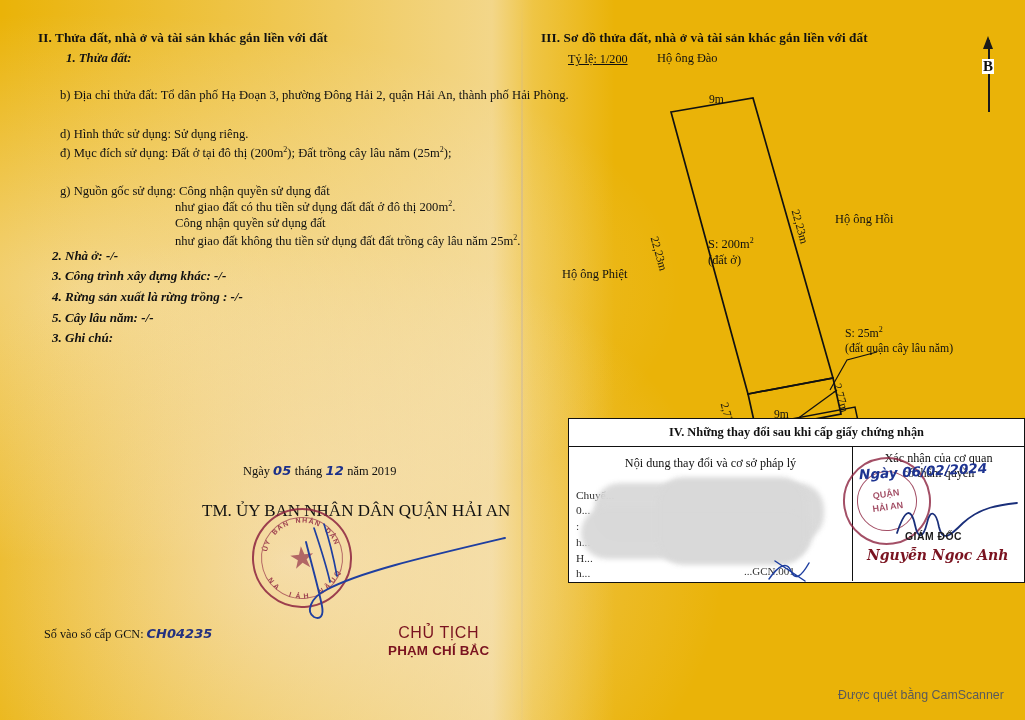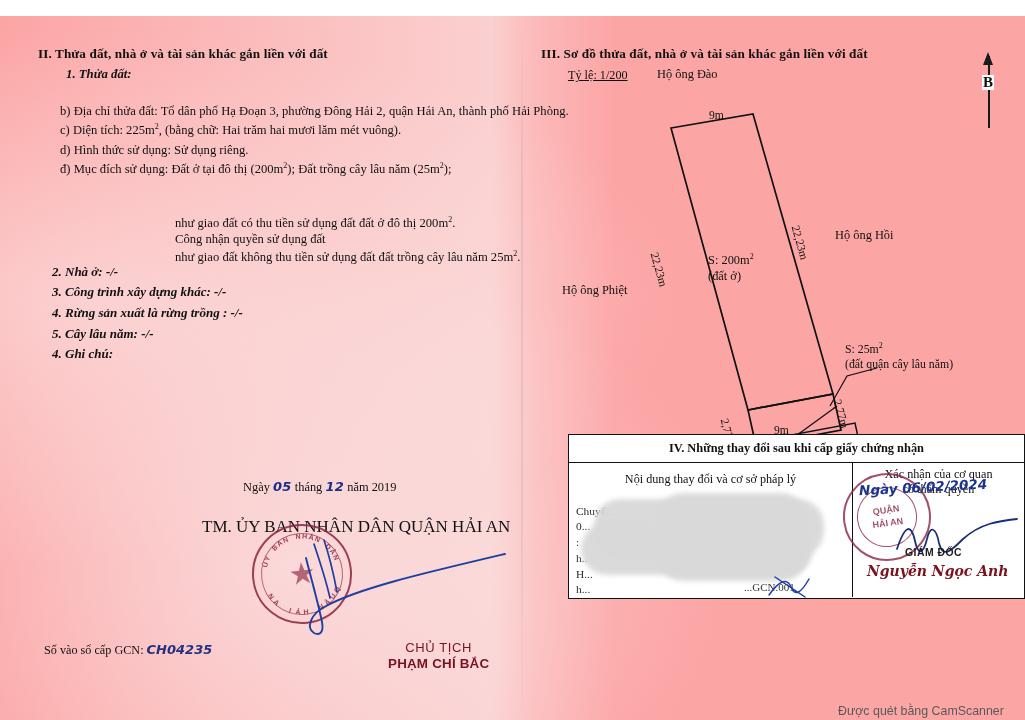--- a/index.html
+++ b/index.html
@@ -5,21 +5,21 @@
 <style>
   html,body{margin:0;padding:0;}
   body{
     width:1025px;height:720px;
     background:#ffffff;
     font-family:"Liberation Serif", serif;
     color:#111;
     overflow:hidden;
     position:relative;
   }
-  #page{position:absolute;inset:0;overflow:hidden;background:#fca5a5;margin-top:16px;}
+  #page{position:absolute;inset:0;overflow:hidden;background:#eab308;}
 
   
   .paper-tint{position:absolute;inset:0;
     background:
       linear-gradient(90deg, rgba(250,246,246,0) 0%, rgba(250,243,243,.55) 48%, rgba(253,250,250,.25) 52%, rgba(255,255,255,0) 60%),
       radial-gradient(ellipse at 28% 78%, rgba(250,236,238,.55) 0%, rgba(255,255,255,0) 42%),
       radial-gradient(ellipse at 8% 40%, rgba(252,244,244,.5) 0%, rgba(255,255,255,0) 45%);
     pointer-events:none;}
   .fold{position:absolute;top:0;bottom:0;left:521px;width:2px;
     background:linear-gradient(180deg,rgba(190,180,182,.00),rgba(185,172,176,.38) 25%,rgba(185,172,176,.30) 70%,rgba(190,180,182,.05));
@@ -49,21 +49,21 @@
   #g3{top:233px;}
   .numitem{position:absolute;left:52px;font-size:13px;font-style:italic;font-weight:bold;white-space:nowrap;}
   #n2{top:248px;} #n3{top:268px;} #n4{top:289px;} #n5{top:310px;} #n6{top:330px;}
 
   
   #dateline{position:absolute;left:243px;top:463px;font-size:12.4px;white-space:nowrap;text-align:center;}
   .hw{font-family:"DejaVu Sans", sans-serif;color:#1b2f8a;font-size:13px;font-weight:bold;
       font-style:italic;letter-spacing:.3px;}
   #authority{position:absolute;left:202px;top:501px;font-size:17px;font-weight:normal;white-space:nowrap;}
   #chutich{position:absolute;left:388px;top:624px;text-align:center;color:#7a1320;}
-  #chutich .r1{font-size:13px;font-family:"Liberation Sans",sans-serif;letter-spacing:.6px;}
+  #chutich .r1{font-size:16px;font-family:"Liberation Sans",sans-serif;letter-spacing:.6px;}
   #chutich .r2{font-size:13.4px;font-weight:bold;font-family:"Liberation Sans",sans-serif;letter-spacing:.2px;margin-top:1px;}
   #gcn{position:absolute;left:44px;top:626px;font-size:12.2px;white-space:nowrap;}
   #gcn .hwnum{font-family:"DejaVu Sans",sans-serif;color:#24317f;font-weight:bold;font-style:italic;font-size:13px;}
 
   
   .seal{position:absolute;border-radius:50%;pointer-events:none;}
   #seal1{left:252px;top:508px;width:96px;height:96px;
     border:2.6px solid #8d2440;opacity:.85;
     transform:rotate(-6deg);}
   #seal1 .inner{position:absolute;inset:7px;border-radius:50%;border:1px solid #8d2440;opacity:.75;}
@@ -140,43 +140,43 @@
 
     <div id="sec2-title" class="sec-title">II. Thửa đất, nhà ở và tài sản khác gắn liền với đất</div>
 
     <div id="sub1" class="it">1. Thửa đất:</div>
 
 
     <div class="lrow" id="rowB">
       <span>b) Địa chỉ thửa đất: Tổ dân phố Hạ Đoạn 3, phường Đông Hải 2, quận Hải An, thành phố Hải Phòng.</span>
     </div>
 
-    <div class="lrow" id="rowC">
-      <span>c) Diện tích: 225m<sup>2</sup>, (bằng chữ: Hai trăm hai mươi lăm mét vuông).</span>
-    </div>
 
     <div class="lrow" id="rowD">
       <span>d) Hình thức sử dụng: Sử dụng riêng.</span>
     </div>
 
     <div class="lrow" id="rowDD">
       <span>đ) Mục đích sử dụng: Đất ở tại đô thị (200m<sup>2</sup>); Đất trồng cây lâu năm (25m<sup>2</sup>);</span>
     </div>
 
 
+    <div class="lrow" id="rowG">
+      <span>g) Nguồn gốc sử dụng: Công nhận quyền sử dụng đất</span>
+    </div>
 
     <div class="indent" id="g1">như giao đất có thu tiền sử dụng đất đất ở đô thị 200m<sup>2</sup>.</div>
     <div class="indent" id="g2">Công nhận quyền sử dụng đất</div>
     <div class="indent" id="g3">như giao đất không thu tiền sử dụng đất đất trồng cây lâu năm 25m<sup>2</sup>.</div>
 
     <div class="numitem" id="n2">2. Nhà ở: -/-</div>
     <div class="numitem" id="n3">3. Công trình xây dựng khác: -/-</div>
     <div class="numitem" id="n4">4. Rừng sản xuất là rừng trồng : -/-</div>
     <div class="numitem" id="n5">5. Cây lâu năm: -/-</div>
-    <div class="numitem" id="n6">4. Ghi chú:</div>
+    <div class="numitem" id="n6">3. Ghi chú:</div>
 
     <div id="dateline">
       <span>Ngày</span>
       <span class="hw">05</span>
       <span>tháng</span>
       <span class="hw">12</span>
       <span>năm 2019</span>
     </div>
 
     <div id="authority">TM. ỦY BAN NHÂN DÂN QUẬN HẢI AN</div>

